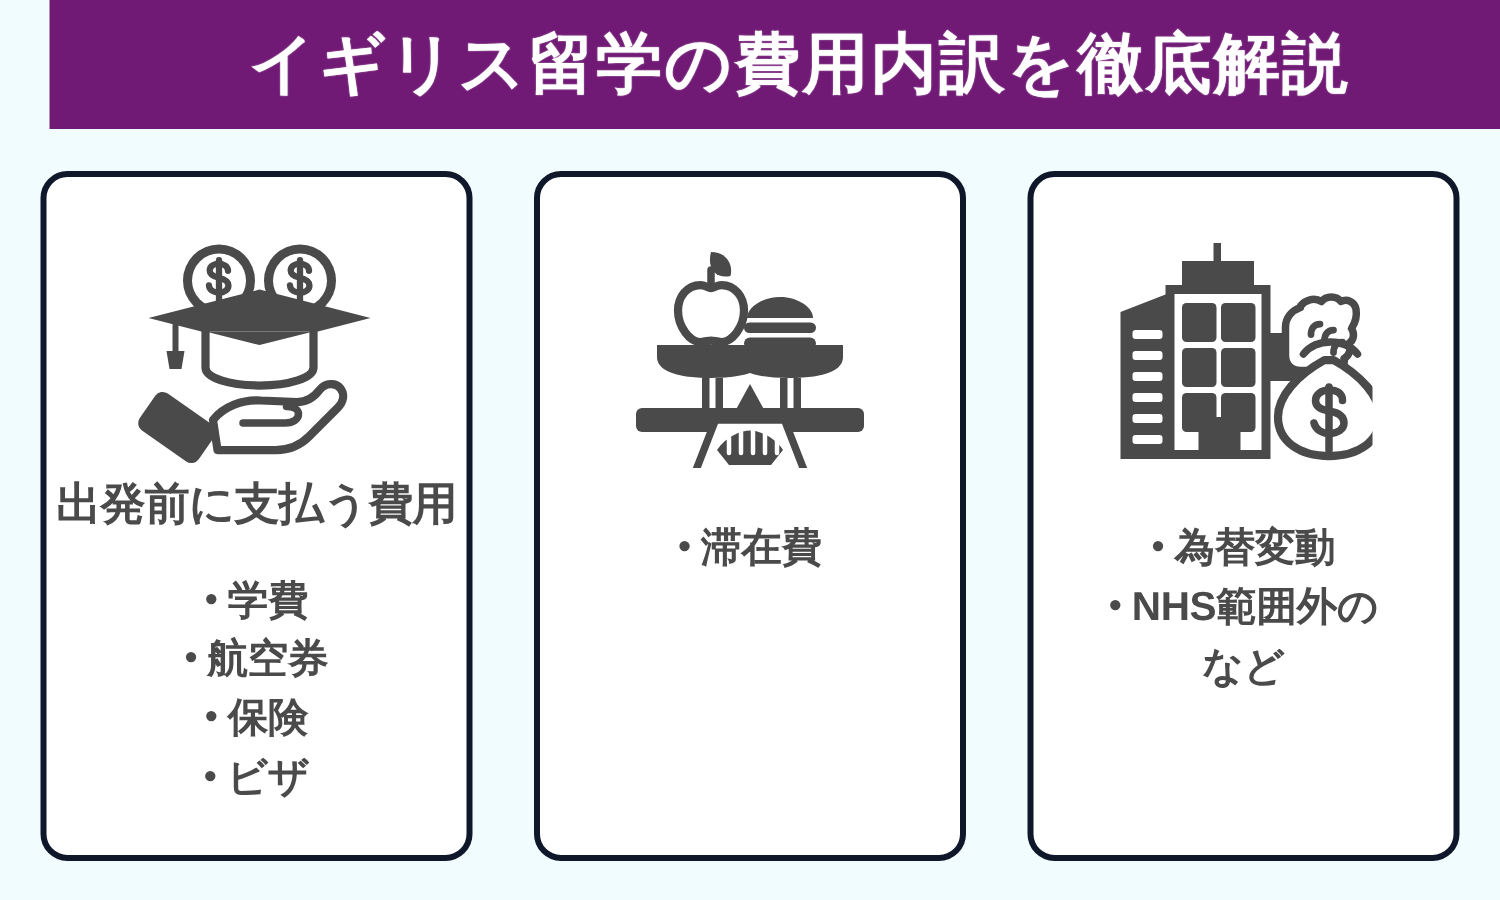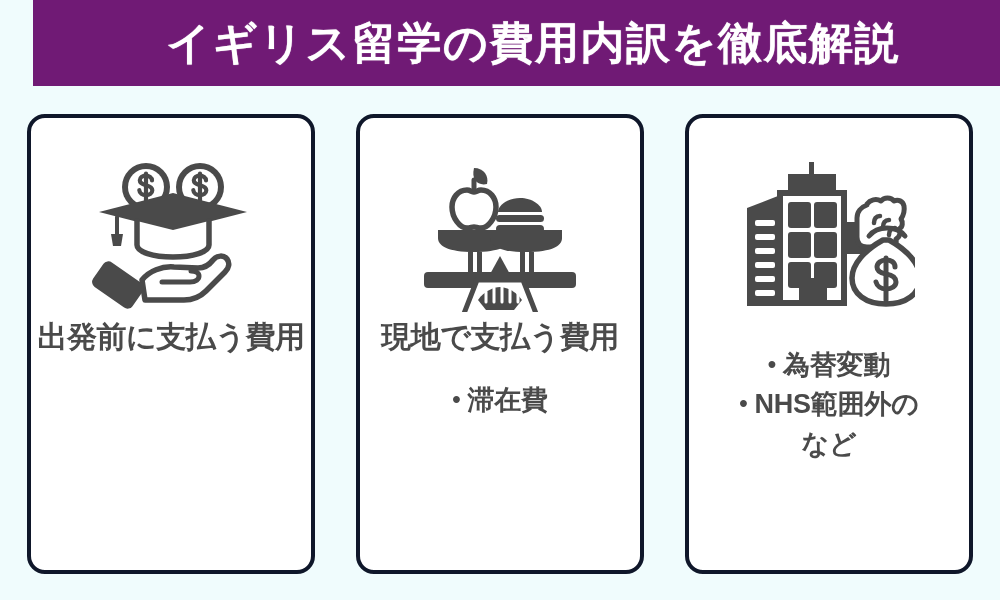--- a/index.html
+++ b/index.html
@@ -160,20 +160,26 @@
           <path d="M50 61 L86 70 L122 61" fill="#4a4a4a"></path>
 
           <path d="M55 120 c7-9 20-14 32-13 l24 1 c7 0 12-4 15-8 4-5 11-5 14-1 3 4 2 9-2 13
                    l-19 19 c-6 6-14 9-22 9 H58 z" fill="#ffffff" stroke="#4a4a4a" stroke-width="5.5" stroke-linejoin="round"></path>
           <path d="M75 122 h28 c6 0 9-3 9-6 0-3-3-5-8-5" stroke="#4a4a4a" stroke-width="5" stroke-linecap="round" fill="none"></path>
 
           <rect x="7" y="110" width="48" height="30" rx="6" transform="rotate(35 31 125)" fill="#4a4a4a"></rect>
         </svg>
       </div>
       <div class="card-title">出発前に支払う費用</div>
+      <ul class="card-list">
+        <li class="bulleted">学費</li>
+        <li class="bulleted">航空券</li>
+        <li class="bulleted">保険</li>
+        <li class="bulleted">ビザ</li>
+      </ul>
     </div>
 
     <div class="card">
       <div class="card-icon">
         <svg width="168" height="152" viewBox="0 0 168 152" fill="none" aria-hidden="true">
 
           <path d="M58 8 c10 0 15 8 13 16 -9 2-16-4-13-16z" fill="#4a4a4a"></path>
 
           <path d="M51 30 c-9 0-15 8-15 17 0 11 8 21 15 21 3 0 5-1 7-1 2 0 4 1 7 1 7 0 15-10 15-21
                    0-9-6-17-15-17 -3 0-5 2-7 2 -2 0-4-2-7-2z" fill="#ffffff" stroke="#4a4a4a" stroke-width="5.5" stroke-linejoin="round"></path>
@@ -196,21 +202,20 @@
           <rect x="8" y="112" width="152" height="16" rx="4" fill="#4a4a4a"></rect>
 
           <path d="M84 96 L106 136 H62 z" fill="#4a4a4a"></path>
 
           <path d="M61 120 h46 l14 36 H47 z" fill="#ffffff" stroke="#4a4a4a" stroke-width="5" stroke-linejoin="round"></path>
 
           <path d="M62 140 c6-9 16-13 22-13 s16 4 22 13 l-8 10 H70 z" fill="#4a4a4a"></path>
           <path d="M70 132 v10 M78 128 v14 M86 127 v15 M94 128 v14 M102 132 v10" stroke="#ffffff" stroke-width="3" stroke-linecap="round"></path>
         </svg>
       </div>
-      <div class="card-title">現地で支払う費用</div>
       <ul class="card-list">
         <li class="bulleted">滞在費</li>
       </ul>
     </div>
 
     <div class="card">
       <div class="card-icon">
         <svg width="172" height="152" viewBox="0 0 172 152" fill="none" aria-hidden="true">
 
           <rect x="66" y="2" width="5" height="22" fill="#4a4a4a"></rect>

